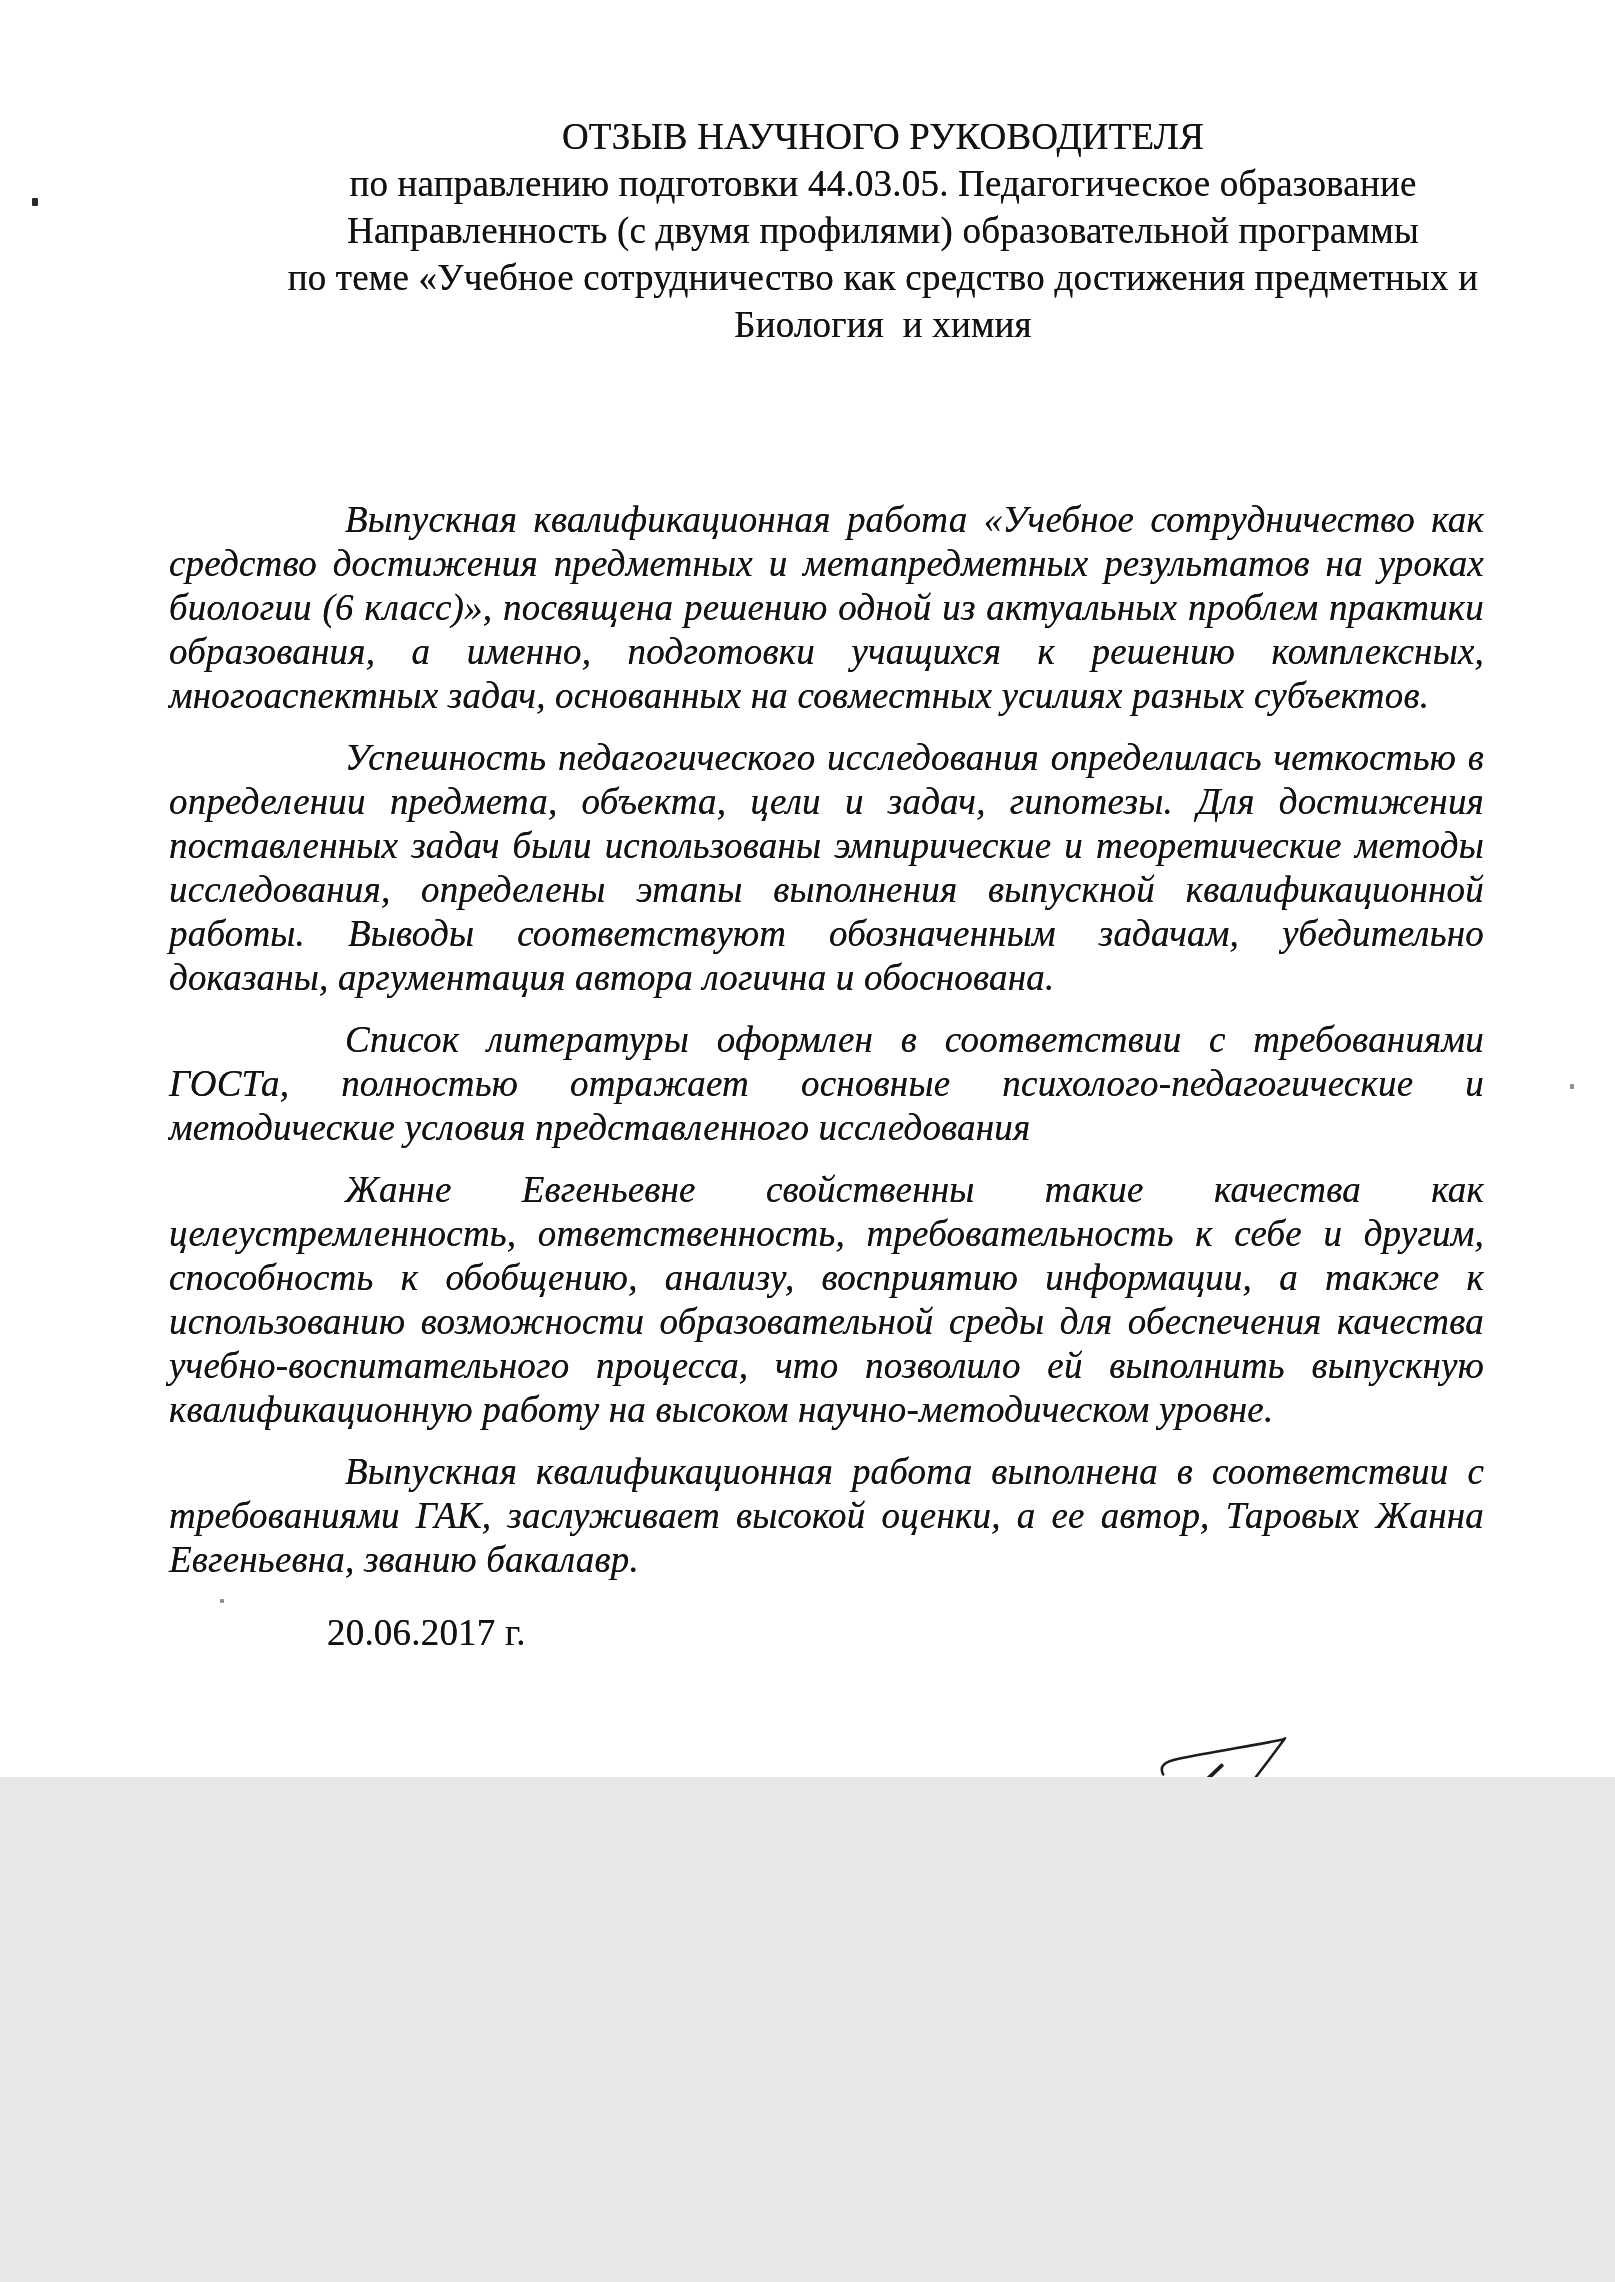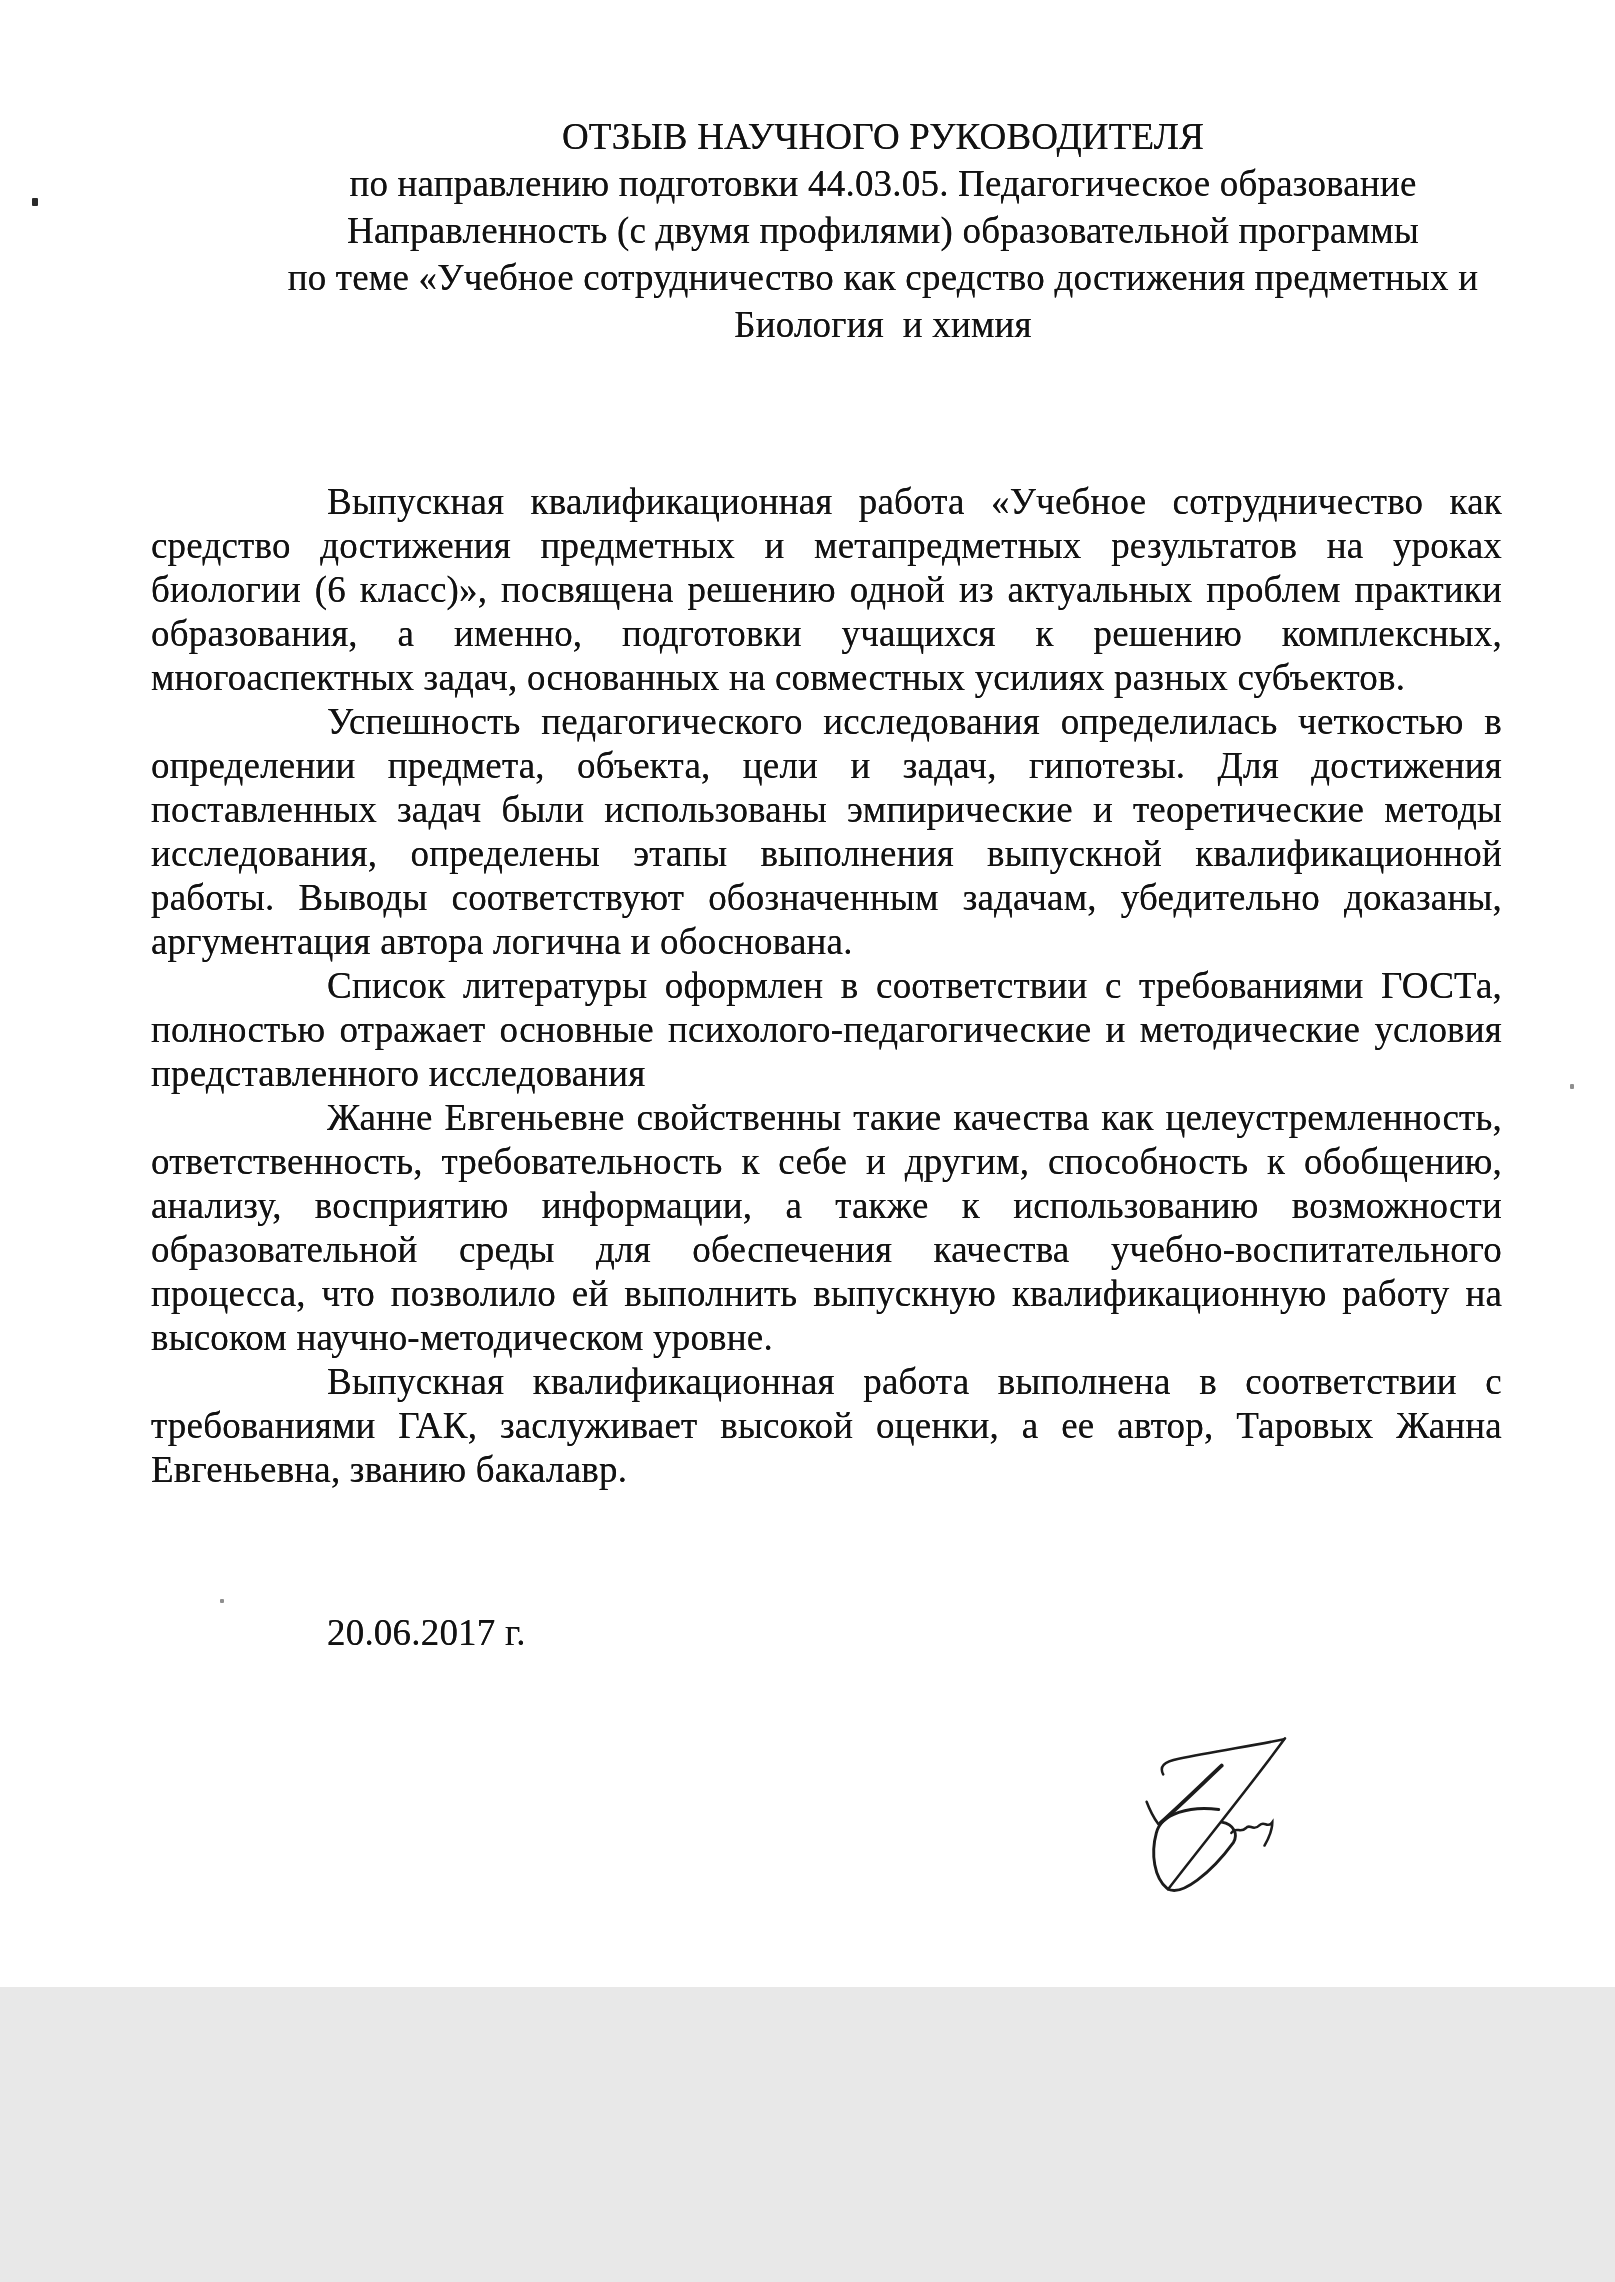--- a/index.html
+++ b/index.html
@@ -3,21 +3,21 @@
 <meta charset="utf-8">
 <style>
   html, body {
     margin: 0;
     padding: 0;
     background: #e8e8e8;
   }
   .page {
     position: relative;
     width: 1616px;
-    height: 1987px;
+    height: 1777px;
     margin: 0 auto;
     background: #ffffff;
     overflow: hidden;
     font-family: "Liberation Serif", "DejaVu Serif", serif;
     color: #121212;
   }
   
   .scan-text {
     text-shadow: 0 0 0.6px rgba(10,10,10,0.85);
     letter-spacing: 0.2px;
@@ -37,23 +37,24 @@
   .body-text {
     position: absolute;
     top: 480px;
     left: 151px;
     width: 1351px;
     font-size: 37px;
     line-height: 44px;
     text-align: justify;
   }
   .body-text p {
-    margin: 0;
+    margin: 18px;
     padding: 0;
     text-indent: 176px;
+    font-style: italic;
   }
   .date-line {
     position: absolute;
     top: 1611px;
     left: 327px;
     font-size: 37px;
     line-height: 44px;
     white-space: pre-wrap;
   }
   .sig-block {

